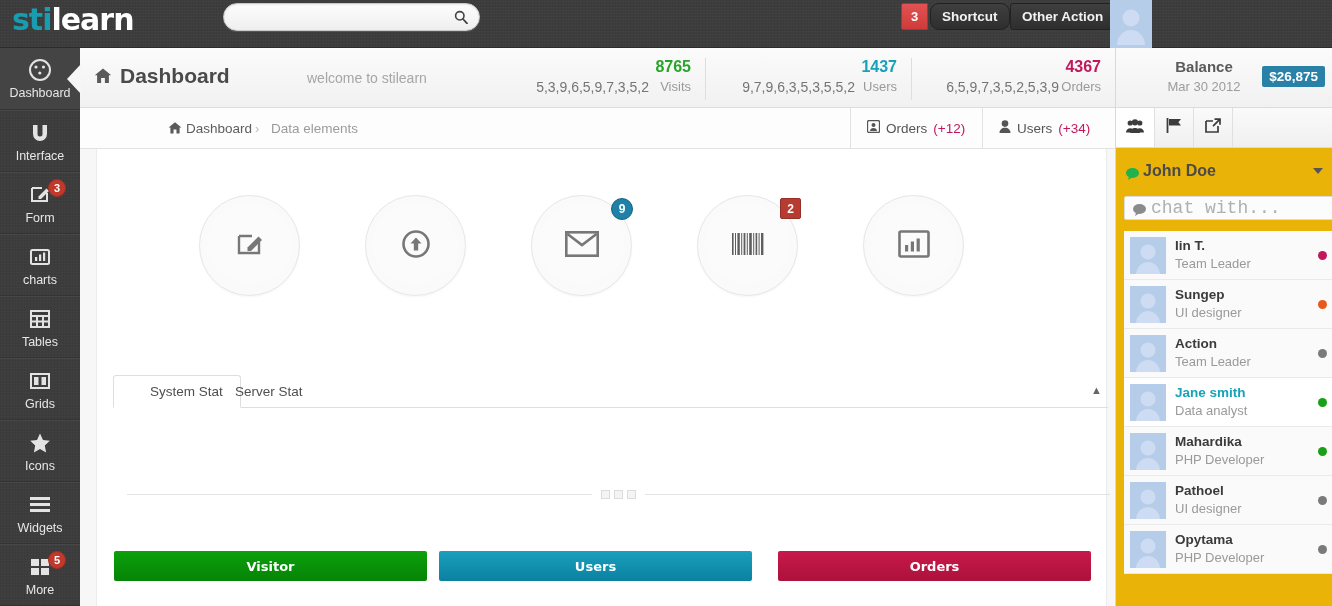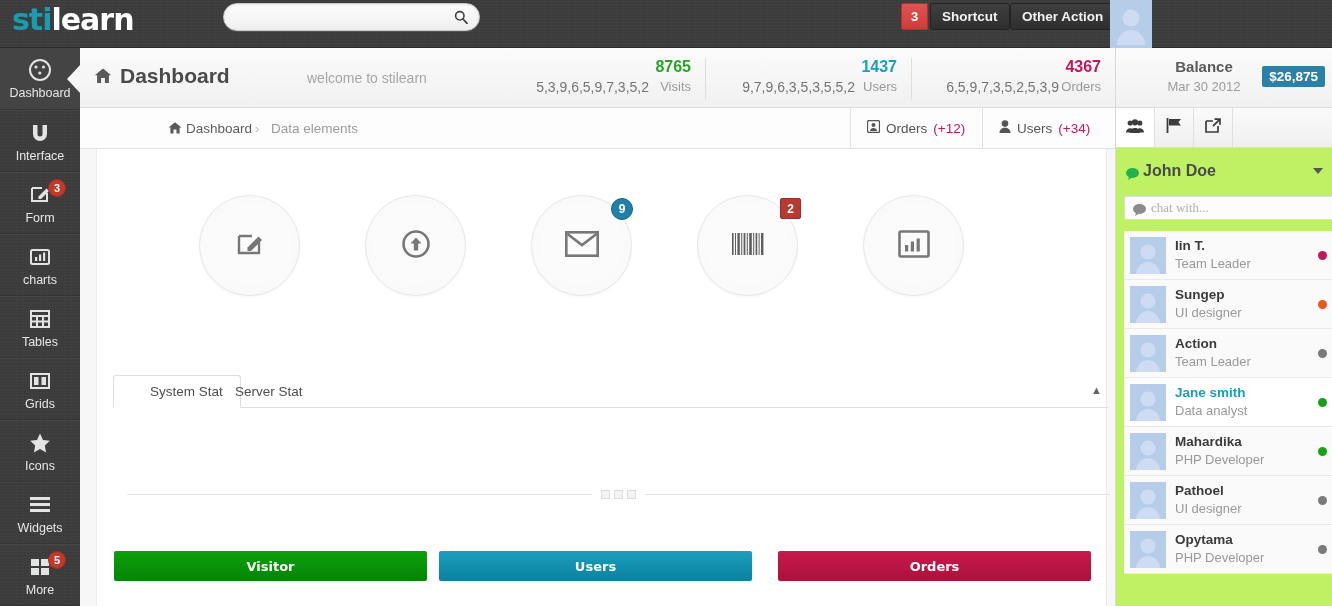--- a/index.html
+++ b/index.html
@@ -53,21 +53,21 @@
     display: flex; align-items: center; justify-content: center;
   }
   .topbtn {
     position: absolute; top: 3px; height: 27px;
     background: linear-gradient(#3f3f3f, #2e2e2e);
     border: 1px solid #222; border-radius: 3px;
     color: #f2f2f2; font-size: 13.5px; font-weight: bold;
     display: flex; align-items: center; justify-content: center;
     padding: 0 11px; cursor: pointer;
   }
-  #btn-shortcut { left: 930px; }
+  #btn-shortcut { left: 930px; border-radius: 9px; }
   #btn-other { left: 1010px; }
   .avatar-top {
     position: absolute; left: 1110px; top: 0; width: 42px; height: 48px;
     background: #b6cdea; overflow: hidden;
   }
   .avatar-top svg { position: absolute; left: 3px; top: 5px; }
 
   
   .sidebar {
     position: absolute; left: 0; top: 48px; width: 80px; height: 558px;
@@ -206,21 +206,21 @@
   .bigbtn {
     position: absolute; top: 0; height: 30px; border-radius: 2px;
     color: #fff; font-size: 13px; font-weight: bold;
     display: flex; align-items: center; justify-content: center; cursor: pointer;
     font-family: "DejaVu Sans", sans-serif;
   }
 
   
   .rightpanel {
     position: absolute; left: 1115px; top: 48px; width: 217px; height: 558px;
-    background: #bef264; border-left: 1px solid #d9d9d9;
+    background: #eab308; border-left: 1px solid #d9d9d9;
   }
   .balbox {
     position: absolute; left: 0; top: 0; width: 217px; height: 60px;
     background: linear-gradient(#fbfbfb, #f1f1f1); border-bottom: 1px solid #dcdcdc;
   }
   .bal-title { position: absolute; left: 33px; top: 10px; width: 110px; text-align: center; font-size: 15px; font-weight: bold; color: #5a5a5a; }
   .bal-date { position: absolute; left: 33px; top: 31px; width: 110px; text-align: center; font-size: 13px; color: #9c9c9c; }
   .bal-amt {
     position: absolute; right: 8px; top: 18px; height: 21px; padding: 0 7px;
     background: #2a81a8; border-radius: 2px; color: #fff;
@@ -248,21 +248,21 @@
     border-left: 5px solid transparent; border-right: 5px solid transparent;
     border-top: 6px solid #555; cursor: pointer;
   }
   .chatinput {
     position: absolute; left: 8px; top: 148px; width: 215px; height: 24px;
     background: #fcfcfc; border: 1px solid #dcdcdc; border-radius: 2px;
   }
   .chatinput input {
     position: absolute; left: 26px; top: 0; width: 180px; height: 22px;
     border: 0; background: transparent; outline: none;
-    font-family: Liberation Serif, serif; font-size: 13px; color: #555;
+    font-family: Liberation Mono, monospace; font-size: 18px; color: #555;
   }
   .chatinput input::placeholder { color: #b0b0b0; }
   .chat-bubble-icon { position: absolute; left: 8px; top: 5px; color: #8b8b8b; }
 
   .contacts { position: absolute; left: 8px; top: 183px; width: 215px; }
   .contact {
     position: relative; height: 49px; border-bottom: 1px solid #eaeaea;
     background: #fafafa; cursor: pointer;
   }
   .contact.plain { background: #ffffff; }

